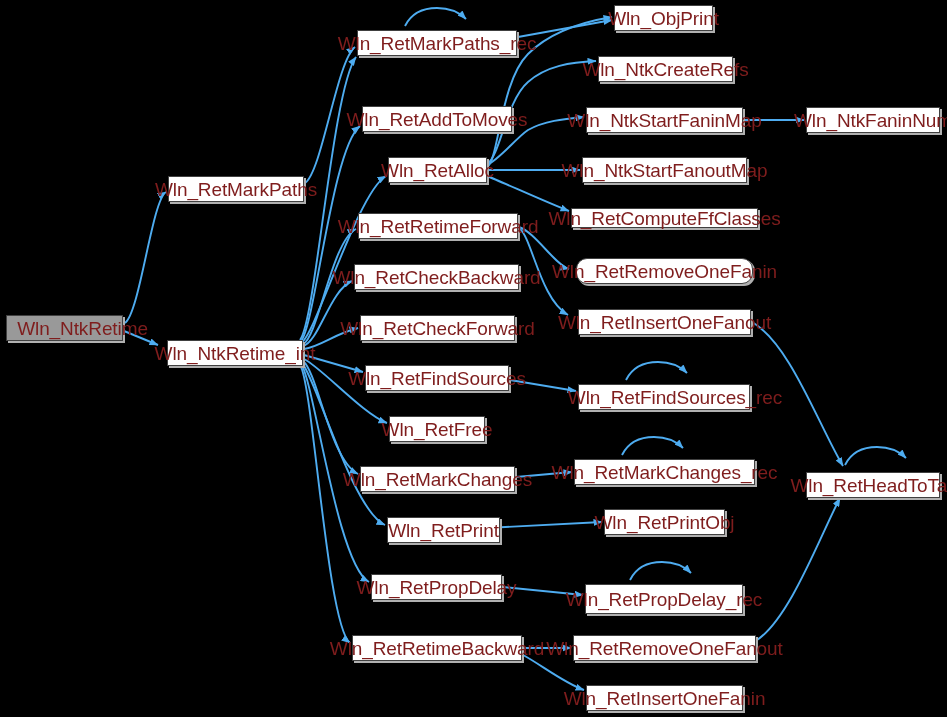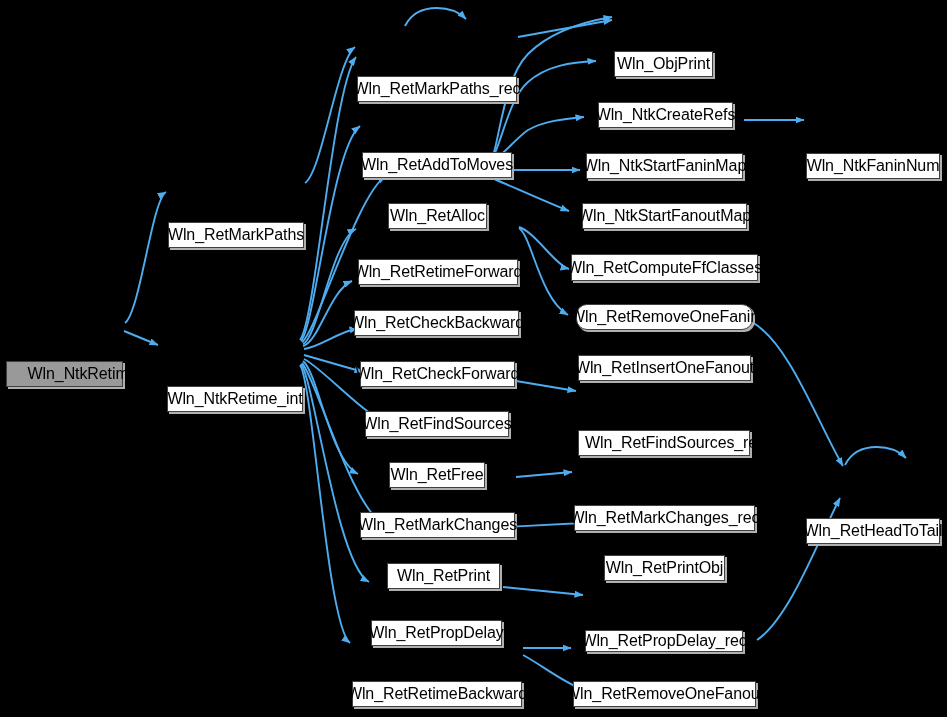--- a/index.html
+++ b/index.html
@@ -23,29 +23,28 @@
     width: 947px;
     height: 717px;
     pointer-events: none;
   }
   .node {
     position: absolute;
     box-sizing: border-box;
     background: #ffffff;
     border: 1px solid #404040;
     box-shadow: 2px 2px 0 0 #b0b0b0;
-    color: #000000;
-    font-size: 16px;
+    color: #7f1d1d;
+    font-size: 19px;
     line-height: 1;
     display: flex;
     align-items: center;
     justify-content: center;
     white-space: nowrap;
     letter-spacing: -0.1px;
-    margin-top: 46px;
   }
   .node.highlight {
     background: #999999;
     padding-left: 36px;
   }
   .node span {
     display: block;
     transform: translateY(-0.5px);
   }
 </style>
@@ -150,39 +149,39 @@
       </div>
       <div class="node" style="left: 598px; top: 56px; width: 135px; height: 26px;">
         <span>Wln_NtkCreateRefs</span>
       </div>
       <div class="node" style="left: 586px; top: 107px; width: 157px; height: 26px;">
         <span>Wln_NtkStartFaninMap</span>
       </div>
       <div class="node" style="left: 582px; top: 157px; width: 165px; height: 26px;">
         <span>Wln_NtkStartFanoutMap</span>
       </div>
-      <div class="node" style="left: 571px; top: 208px; width: 187px; height: 27px;">
+      <div class="node" style="left: 571px; top: 208px; width: 187px; height: 20px;">
         <span>Wln_RetComputeFfClasses</span>
       </div>
       <div class="node" style="left: 576px; top: 258px; width: 177px; height: 26px; border-radius: 11px;">
         <span>Wln_RetRemoveOneFanin</span>
       </div>
       <div class="node" style="left: 578px; top: 309px; width: 173px; height: 26px;">
         <span>Wln_RetInsertOneFanout</span>
       </div>
       <div class="node" style="left: 578px; top: 384px; width: 172px; height: 26px; padding-left: 22px;">
         <span>Wln_RetFindSources_rec</span>
       </div>
       <div class="node" style="left: 574px; top: 459px; width: 181px; height: 26px;">
         <span>Wln_RetMarkChanges_rec</span>
       </div>
       <div class="node" style="left: 604px; top: 509px; width: 121px; height: 26px;">
         <span>Wln_RetPrintObj</span>
       </div>
-      <div class="node" style="left: 585px; top: 584px; width: 158px; height: 22px;">
+      <div class="node" style="left: 585px; top: 584px; width: 158px; height: 30px;">
         <span>Wln_RetPropDelay_rec</span>
       </div>
       <div class="node" style="left: 573px; top: 635px; width: 183px; height: 26px; text-align: center;">
         <span>Wln_RetRemoveOneFanout</span>
       </div>
       <div class="node" style="left: 586px; top: 685px; width: 157px; height: 26px;">
         <span>Wln_RetInsertOneFanin</span>
       </div>
       <div class="node" style="left: 806px; top: 107px; width: 134px; height: 26px;">
         <span>Wln_NtkFaninNum</span>

